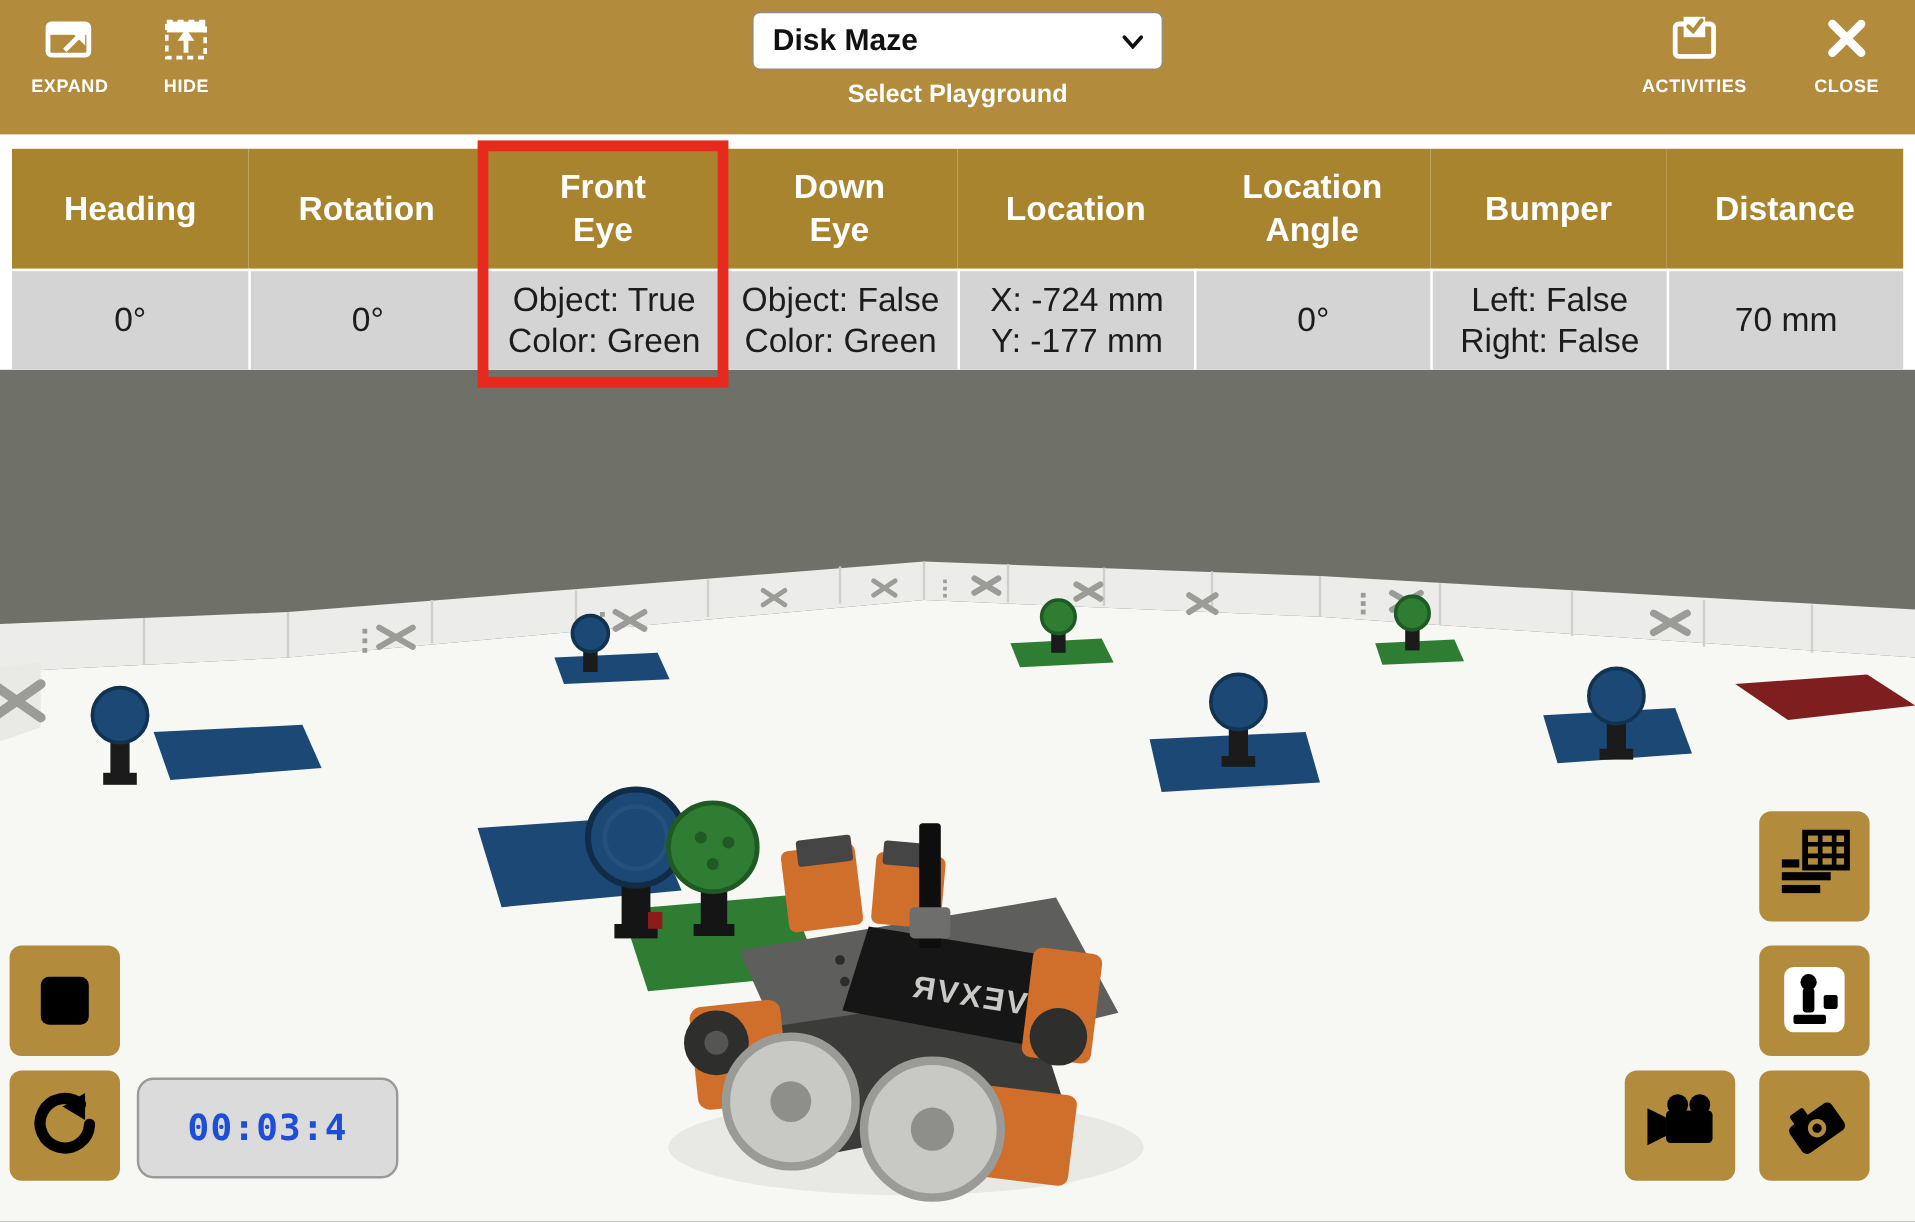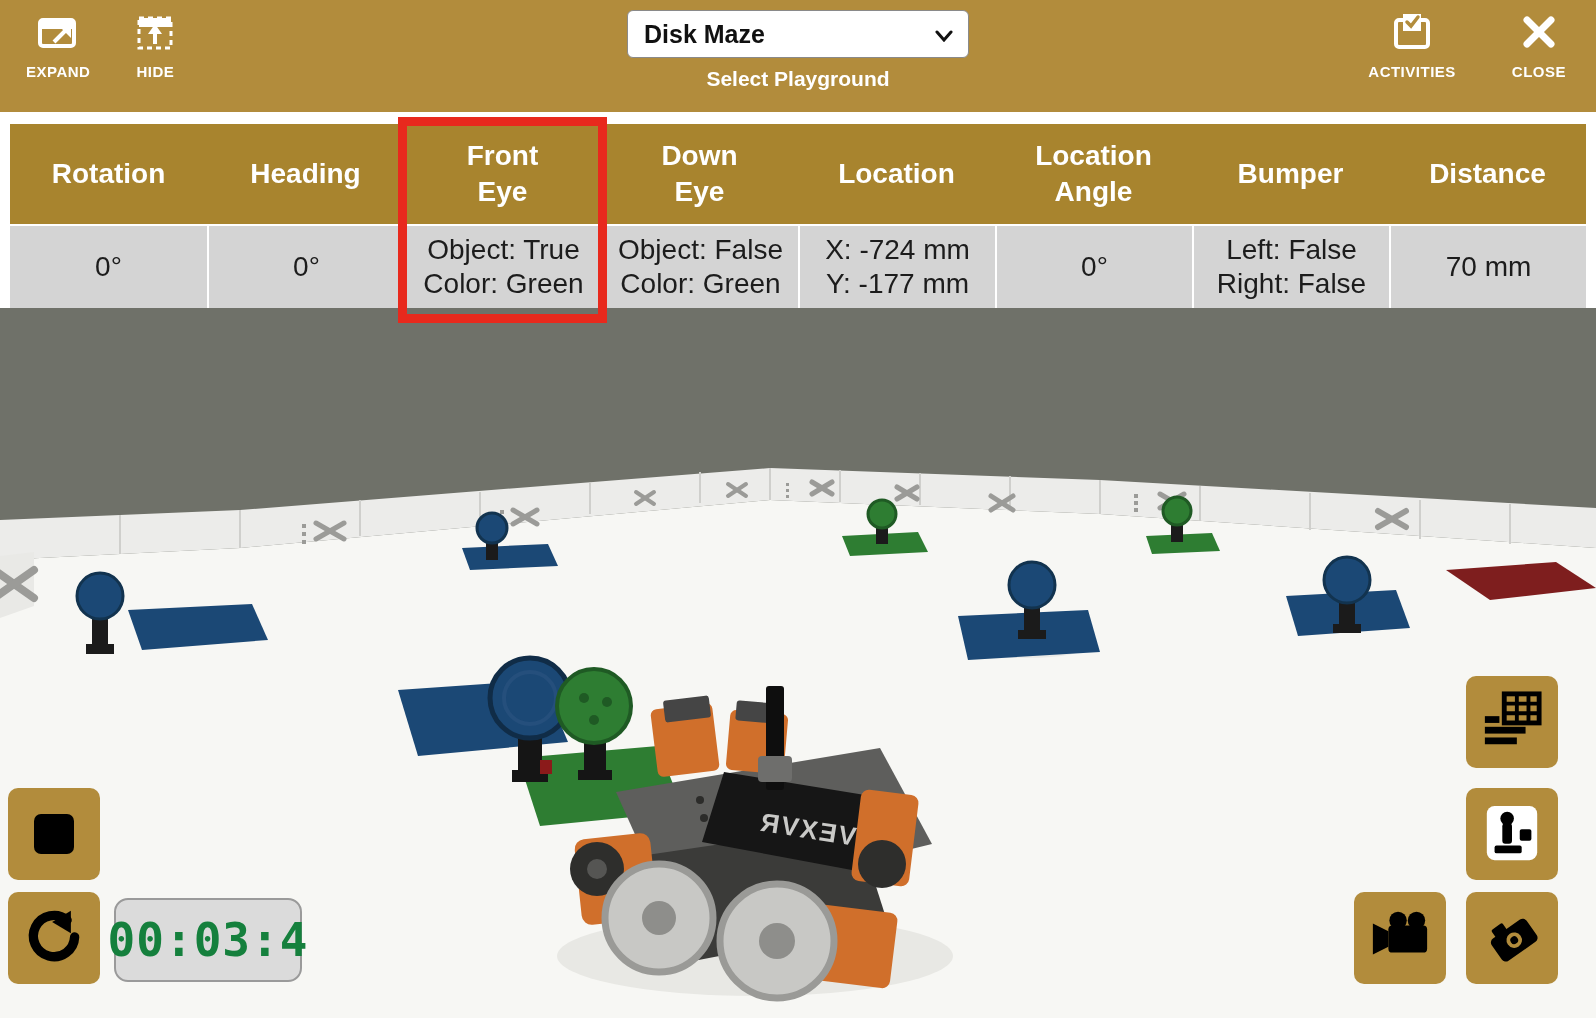--- a/index.html
+++ b/index.html
@@ -70,25 +70,25 @@
     display:flex; align-items:center; justify-content:center;
   }
   #stop-btn  { left:8px;  top:788px; }
   #reset-btn { left:8px;  top:892px; }
   #dash-btn  { left:1466px; top:676px; }
   #robot-btn { left:1466px; top:788px; }
   #video-btn { left:1354px; top:892px; }
   #cam-btn   { left:1466px; top:892px; }
   .stop-square { width:40px; height:40px; background:#000; border-radius:7px; }
   .timer {
-    position:absolute; left:114px; top:898px; width:188px; height:84px;
+    position:absolute; left:114px; top:898px; width:218px; height:84px;
     background:#DBDBDB; border:2px solid #9a9a9a; border-radius:14px; z-index:5;
     display:flex; align-items:center; justify-content:center;
-    font-family:"DejaVu Sans Mono", monospace; font-weight:bold; font-size:46px;
-    color:#15803d; letter-spacing:1px;
+    font-family:"DejaVu Sans Mono", monospace; font-weight:bold; font-size:30px;
+    color:#1d4ed8; letter-spacing:1px;
   }
 </style>
 </head>
 <body>
 
 <header class="topbar">
   <div class="tb-group">
     <button class="tb-btn">
       <span>
         <svg width="42" height="40" viewBox="0 0 42 40">
@@ -145,22 +145,22 @@
           <line x1="30" y1="8" x2="6" y2="32" stroke="#fff" stroke-width="7" stroke-linecap="round"></line>
         </svg>
       </span>
       <span>CLOSE</span>
     </button>
   </div>
 </header>
 
 <div class="dash-wrap">
   <div class="dash-grid">
+    <div class="dash-head">Heading</div>
     <div class="dash-head">Rotation</div>
-    <div class="dash-head">Heading</div>
     <div class="dash-head">Front
 Eye</div>
     <div class="dash-head">Down
 Eye</div>
     <div class="dash-head">Location</div>
     <div class="dash-head">Location
 Angle</div>
     <div class="dash-head">Bumper</div>
     <div class="dash-head">Distance</div>
 

